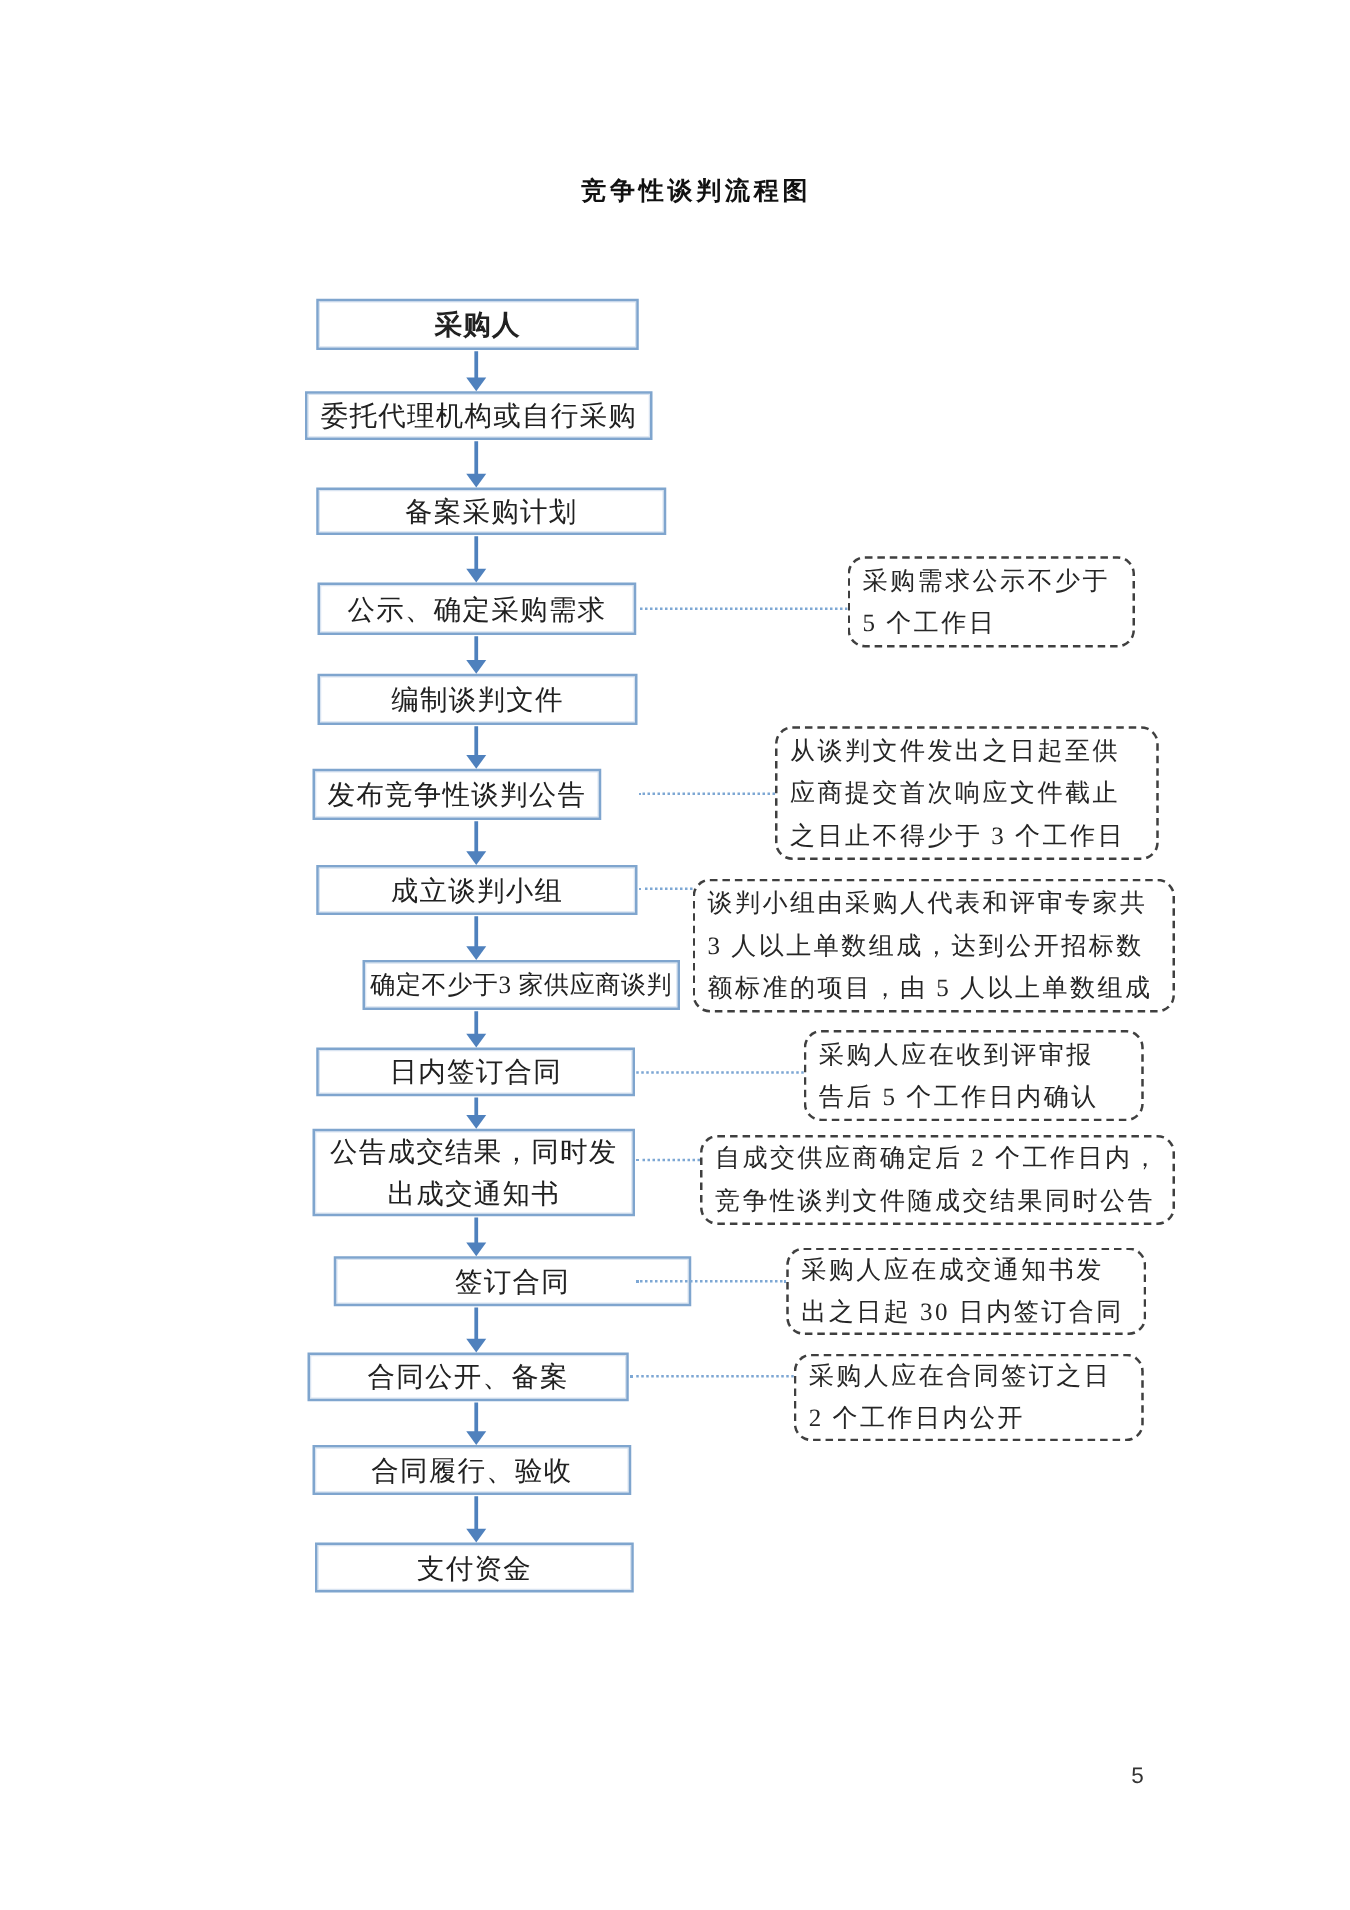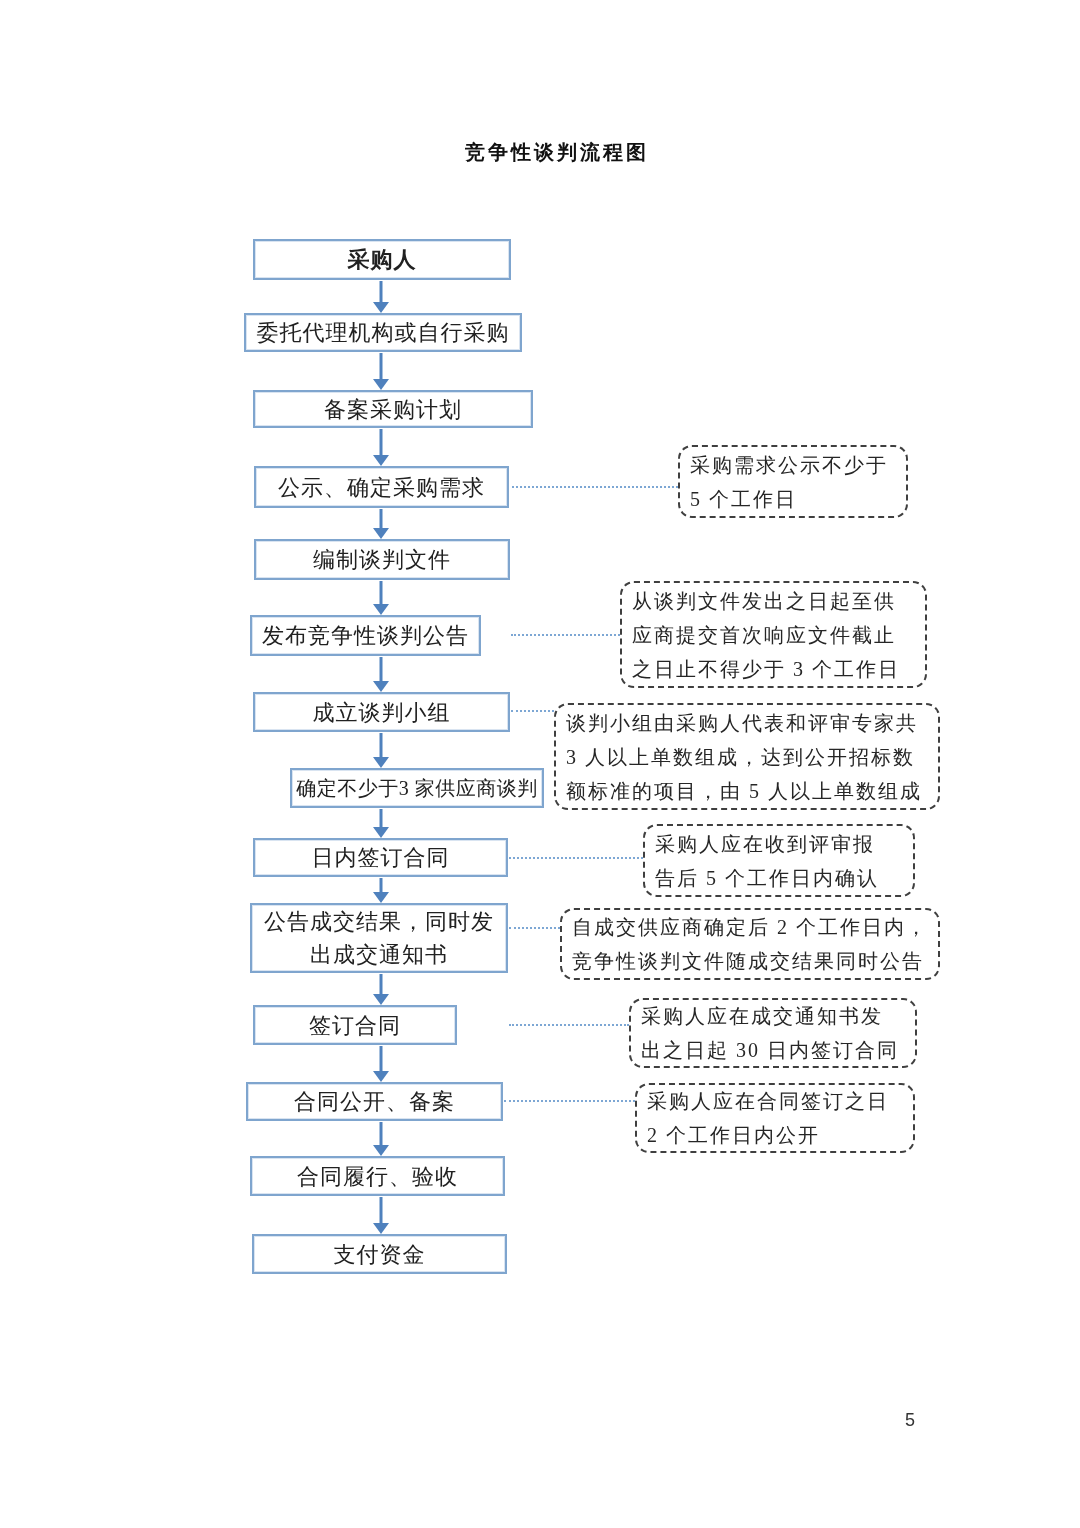--- a/index.html
+++ b/index.html
@@ -78,21 +78,21 @@
   <div class="box bold" style="left:253px;top:239px;width:258px;height:41px">采购人</div>
   <div class="box" style="left:244px;top:313px;width:278px;height:39px">委托代理机构或自行采购</div>
   <div class="box" style="left:253px;top:390px;width:280px;height:38px">备案采购计划</div>
   <div class="box" style="left:254px;top:466px;width:255px;height:42px">公示、确定采购需求</div>
   <div class="box" style="left:254px;top:539px;width:256px;height:41px">编制谈判文件</div>
   <div class="box" style="left:250px;top:615px;width:231px;height:41px">发布竞争性谈判公告</div>
   <div class="box" style="left:253px;top:692px;width:257px;height:40px">成立谈判小组</div>
   <div class="box small" style="left:254px;top:768px;width:254px;height:40px">确定不少于3 家供应商谈判</div>
   <div class="box" style="left:253px;top:838px;width:255px;height:39px">日内签订合同</div>
   <div class="box" style="left:250px;top:903px;width:258px;height:70px">公告成交结果，同时发出成交通知书</div>
-  <div class="box" style="left:253px;top:1005px;width:204px;height:40px">签订合同</div>
+  <div class="box" style="left:267px;top:1005px;width:286px;height:40px">签订合同</div>
   <div class="box" style="left:246px;top:1082px;width:257px;height:39px">合同公开、备案</div>
   <div class="box" style="left:250px;top:1156px;width:255px;height:40px">合同履行、验收</div>
   <div class="box" style="left:252px;top:1234px;width:255px;height:40px">支付资金</div>
 
   <div class="arrow" style="top:281px;height:32px"></div>
   <div class="arrow" style="top:353px;height:37px"></div>
   <div class="arrow" style="top:429px;height:37px"></div>
   <div class="arrow" style="top:509px;height:30px"></div>
   <div class="arrow" style="top:581px;height:34px"></div>
   <div class="arrow" style="top:657px;height:35px"></div>

